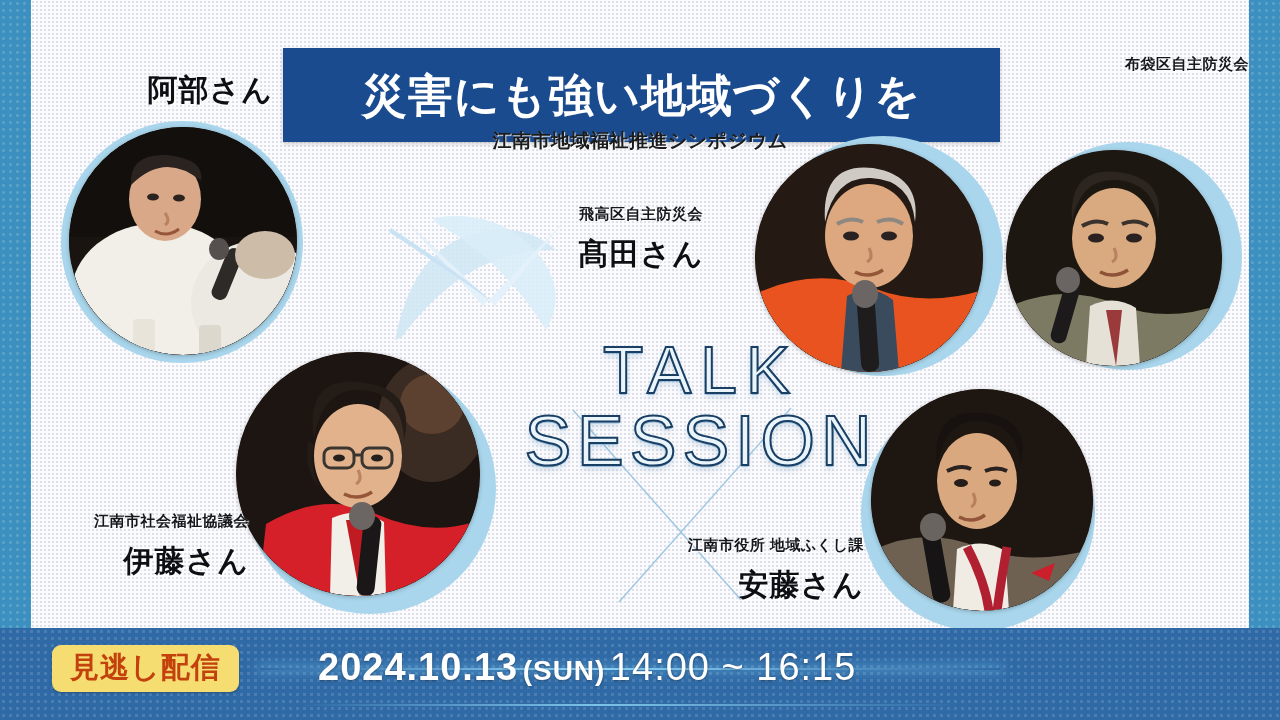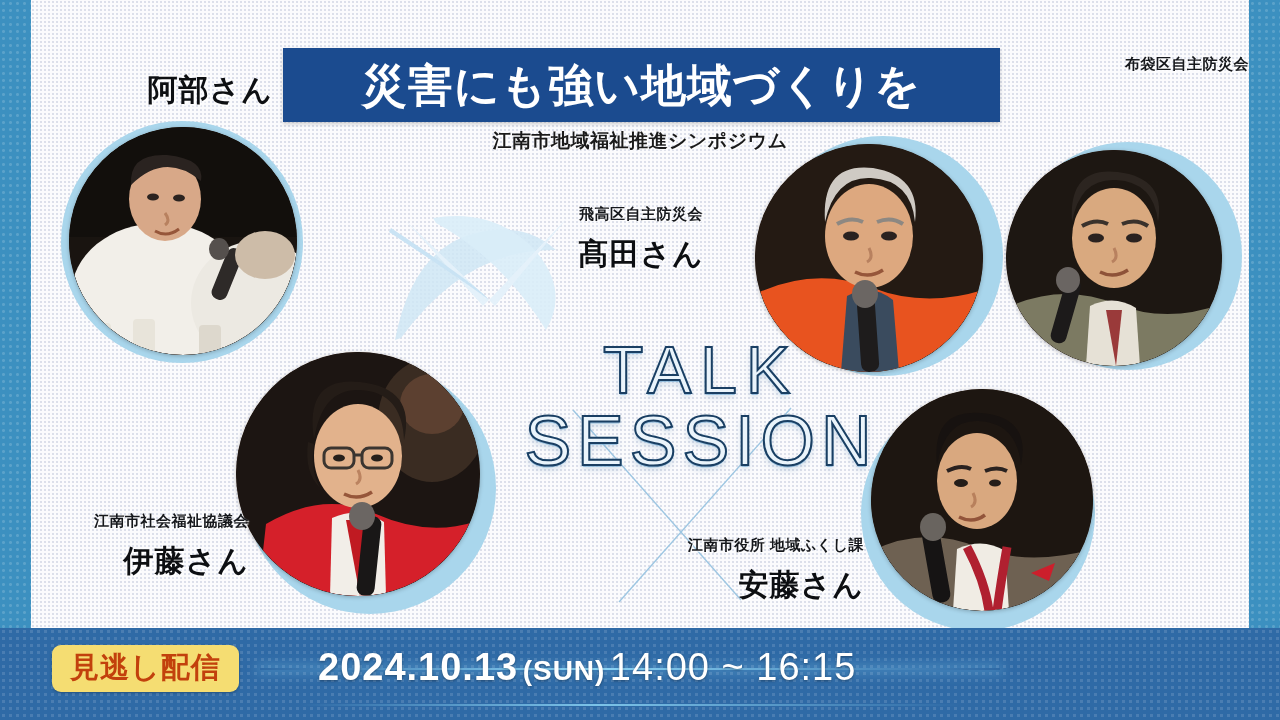--- a/index.html
+++ b/index.html
@@ -56,21 +56,21 @@
     position: absolute;
     pointer-events: none;
   }
 
   
   #title-bar {
     position: absolute;
     left: 252px;
     top: 48px;
     width: 717px;
-    height: 74px;
+    height: 94px;
     background: #1b4b8f;
     display: flex;
     align-items: center;
     justify-content: center;
     box-shadow: 0 2px 4px rgba(0,0,0,0.18);
   }
   #title-text {
     color: #ffffff;
     font-size: 45px;
     font-weight: bold;

